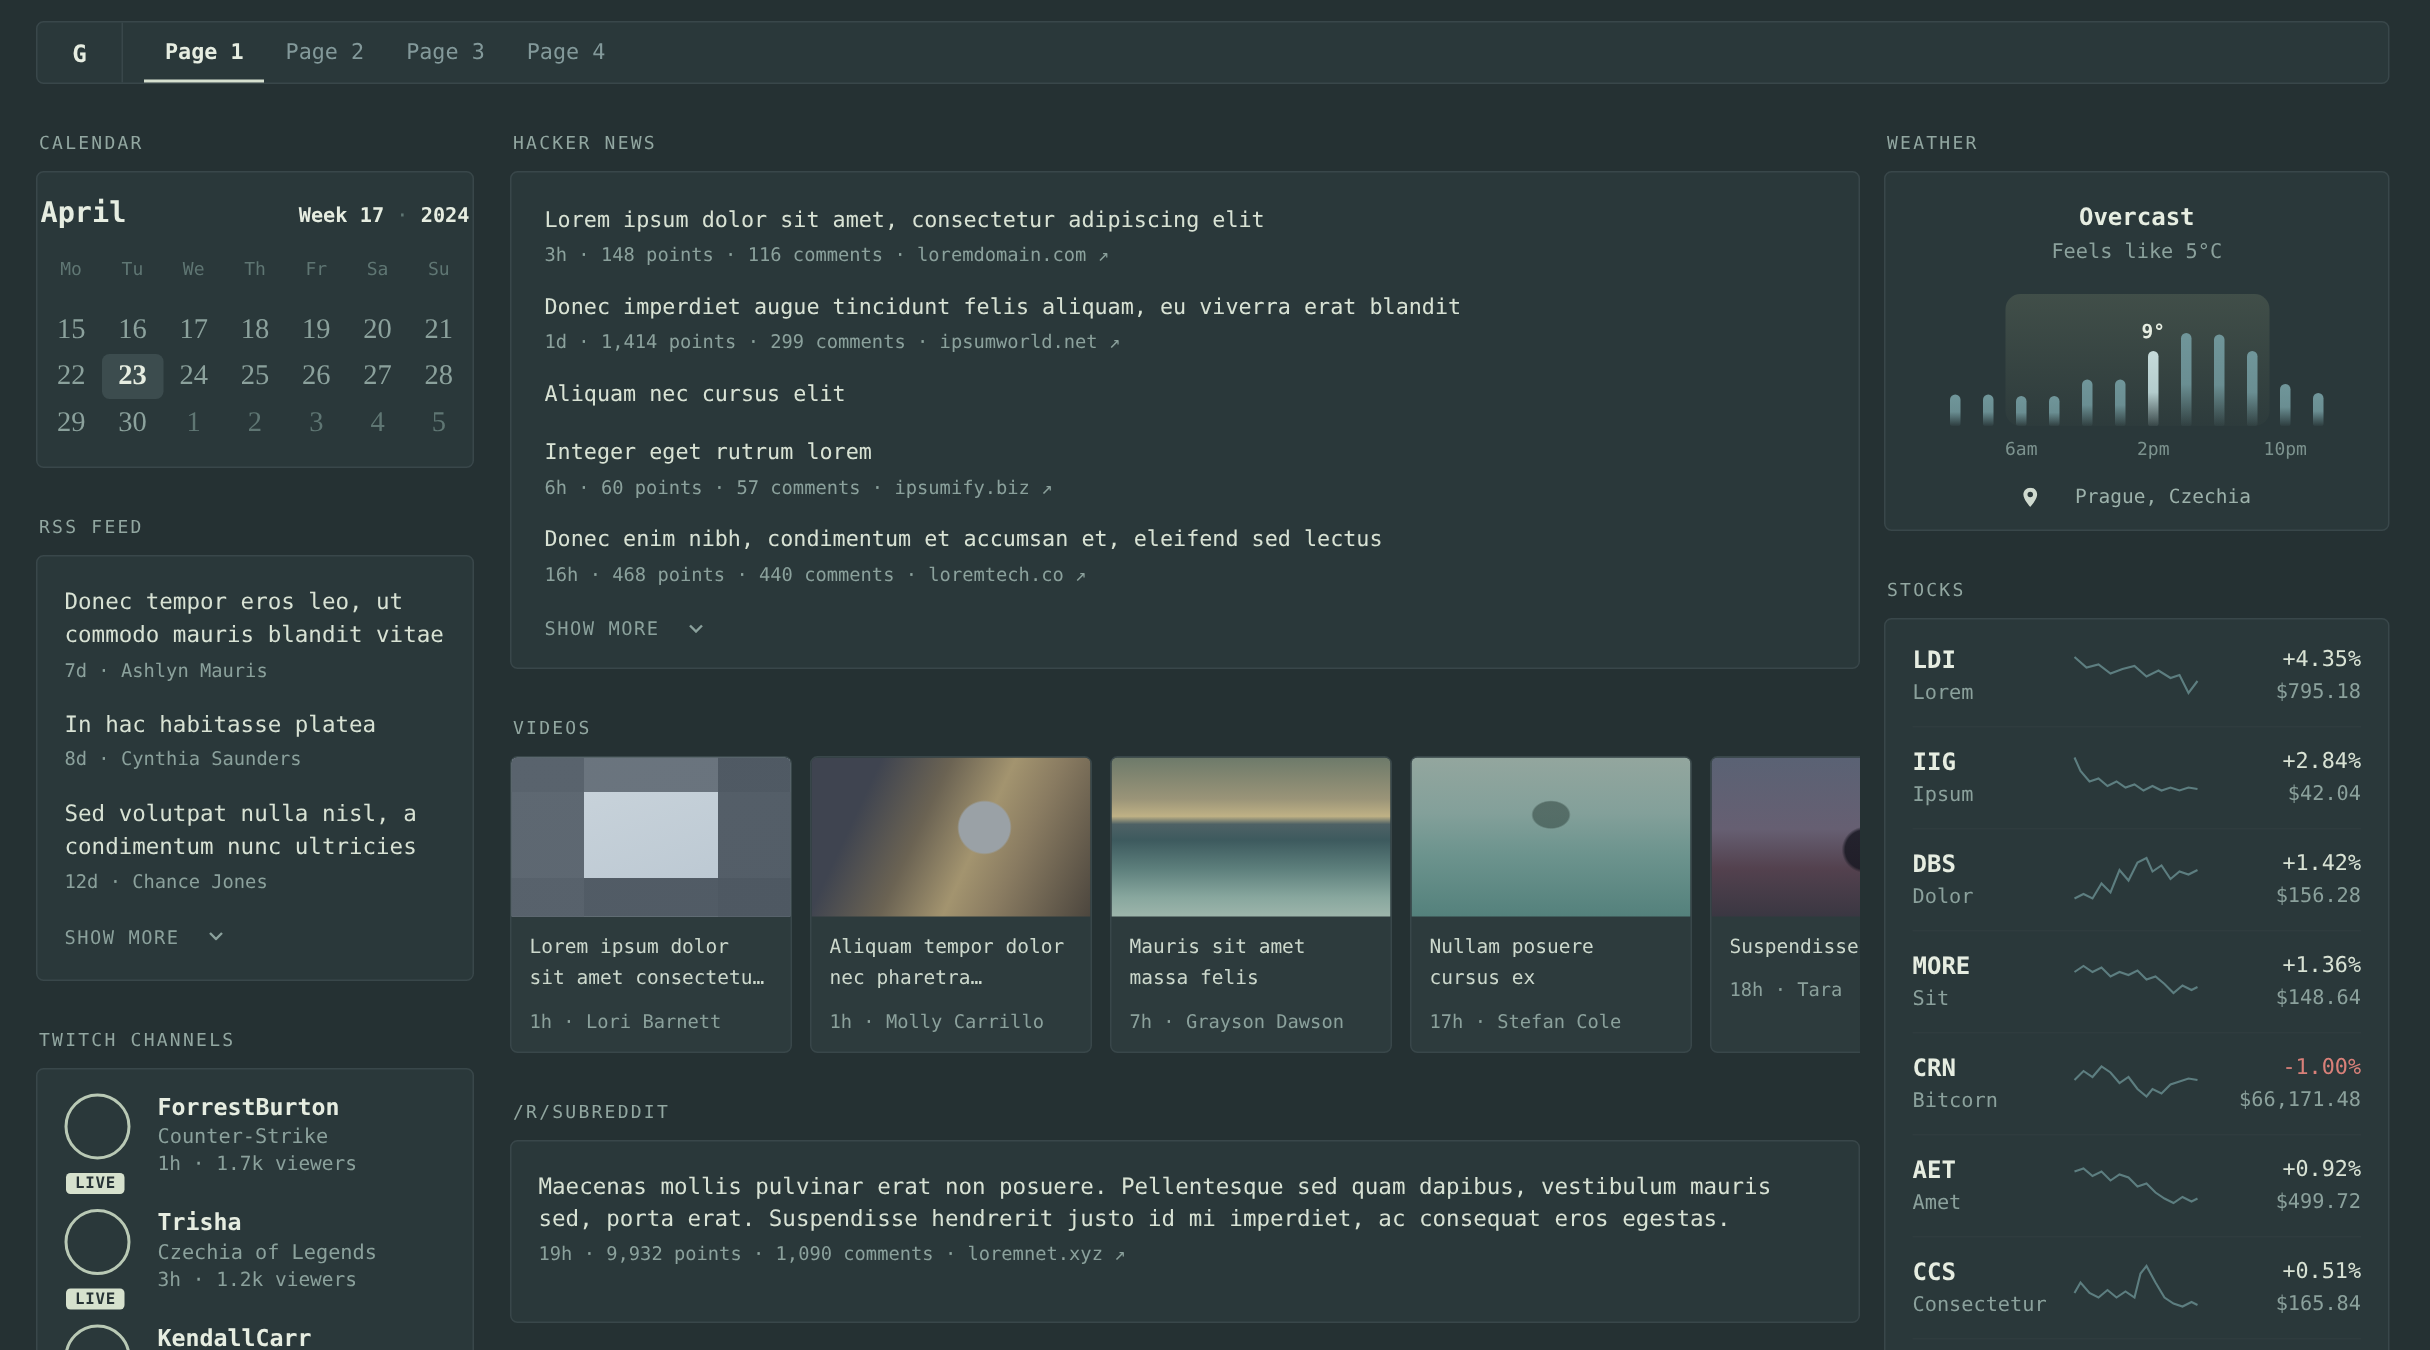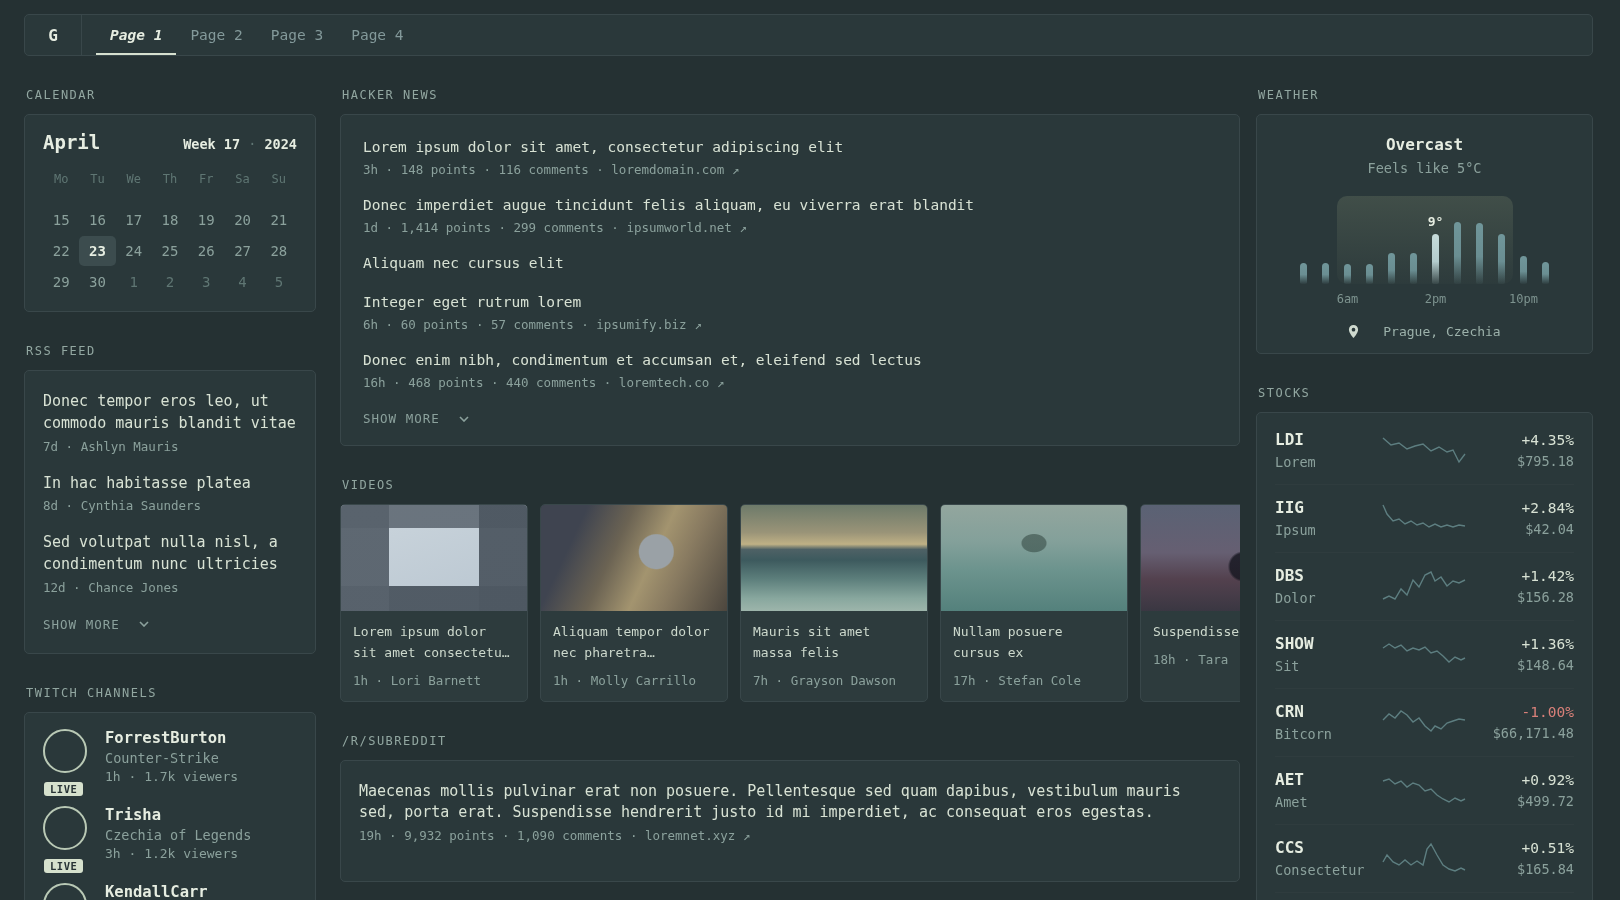--- a/index.html
+++ b/index.html
@@ -15,42 +15,42 @@
 
   
   .nav{margin:14px 27px 0 24px;height:42px;background:var(--card);border:1px solid var(--border);
        border-radius:5px;display:flex;align-items:stretch;}
   .logo{width:56px;display:flex;align-items:center;justify-content:center;color:var(--bright);
         font-weight:bold;font-size:16px;}
   .nav-sep{width:1px;background:var(--border);}
   .tabs{display:flex;align-items:stretch;margin-left:14px;}
   .tab{display:flex;align-items:center;padding:0 14px;font-size:14.5px;color:#83999a;cursor:pointer;
        border-bottom:2px solid transparent;border-top:2px solid transparent;}
-  .tab.active{color:var(--bright);font-weight:bold;border-bottom:2px solid var(--underline);font-style:italic;}
+  .tab.active{color:var(--bright);font-weight:bold;border-bottom:2px solid var(--underline);}
 
   
   .cols{display:flex;padding:0 27px 0 24px;}
   .col-left{width:292px;margin-right:24px;flex:none;}
   .col-mid{width:900px;margin-right:16px;flex:none;}
   .col-right{width:337px;flex:none;}
 
   .sec-header{margin:32px 0 12px 2px;font-size:12px;letter-spacing:1.5px;color:var(--header);}
   .card{background:var(--card);border:1px solid var(--border);border-radius:5px;}
 
   
-  .cal{padding:16px 18px 14px;text-align:right;}
+  .cal{padding:16px 2px 14px;text-align:right;}
   .cal-top{display:flex;justify-content:space-between;align-items:baseline;}
   .cal-month{font-size:19px;font-weight:bold;color:var(--bright);}
   .cal-week{font-size:13.5px;color:var(--bright);font-weight:bold;}
   .cal-week .dot{color:var(--faint);font-weight:normal;}
   .cal-grid{display:grid;grid-template-columns:repeat(7,1fr);margin-top:14px;row-gap:1px;}
   .cal-dow{height:24px;display:flex;align-items:center;justify-content:center;
            font-size:12px;color:var(--faint);}
   .cal-cell{height:30px;display:flex;align-items:center;justify-content:center;
-            font-size:14px;color:var(--mute);border-radius:5px;cursor:pointer;}
+            font-size:19px;color:var(--mute);border-radius:5px;cursor:pointer;font-family:Liberation Serif, serif;}
   .cal-cell.selected{background:#3c4c4e;color:var(--bright);font-weight:bold;}
   .cal-cell.dim{color:var(--faint);}
 
   
   .feed{padding:20px 18px;}
   .feed-item{margin-bottom:18px;cursor:pointer;}
   .feed-title{font-size:15px;line-height:1.45;color:var(--text);}
   .feed-meta{font-size:12.5px;color:var(--mute);margin-top:4px;}
   .hn .feed{padding:22px 22px 18px;}
   .hn .feed-title{font-size:14.5px;}
@@ -486,21 +486,21 @@
               <polyline fill="none" points="2,31 8,28 14,31 20,21 26,27 32,12 38,19 44,7 50,4 54,13 60,9 66,18 72,13 78,15 84,12"></polyline>
             </svg>
             <div class="stock-right">
               <div class="stock-change">+1.42%</div>
               <div class="stock-price">$156.28</div>
             </div>
           </div>
 
           <div class="stock-row">
             <div>
-              <div class="stock-ticker">SHOW</div>
+              <div class="stock-ticker">MORE</div>
               <div class="stock-name">Sit</div>
             </div>
             <svg class="spark" viewBox="0 0 88 36">
               <polyline fill="none" points="2,12 8,8 14,12 20,9 26,15 32,12 38,14 44,11 50,17 56,15 62,20 68,26 74,21 80,24 84,22"></polyline>
             </svg>
             <div class="stock-right">
               <div class="stock-change">+1.36%</div>
               <div class="stock-price">$148.64</div>
             </div>
           </div>

